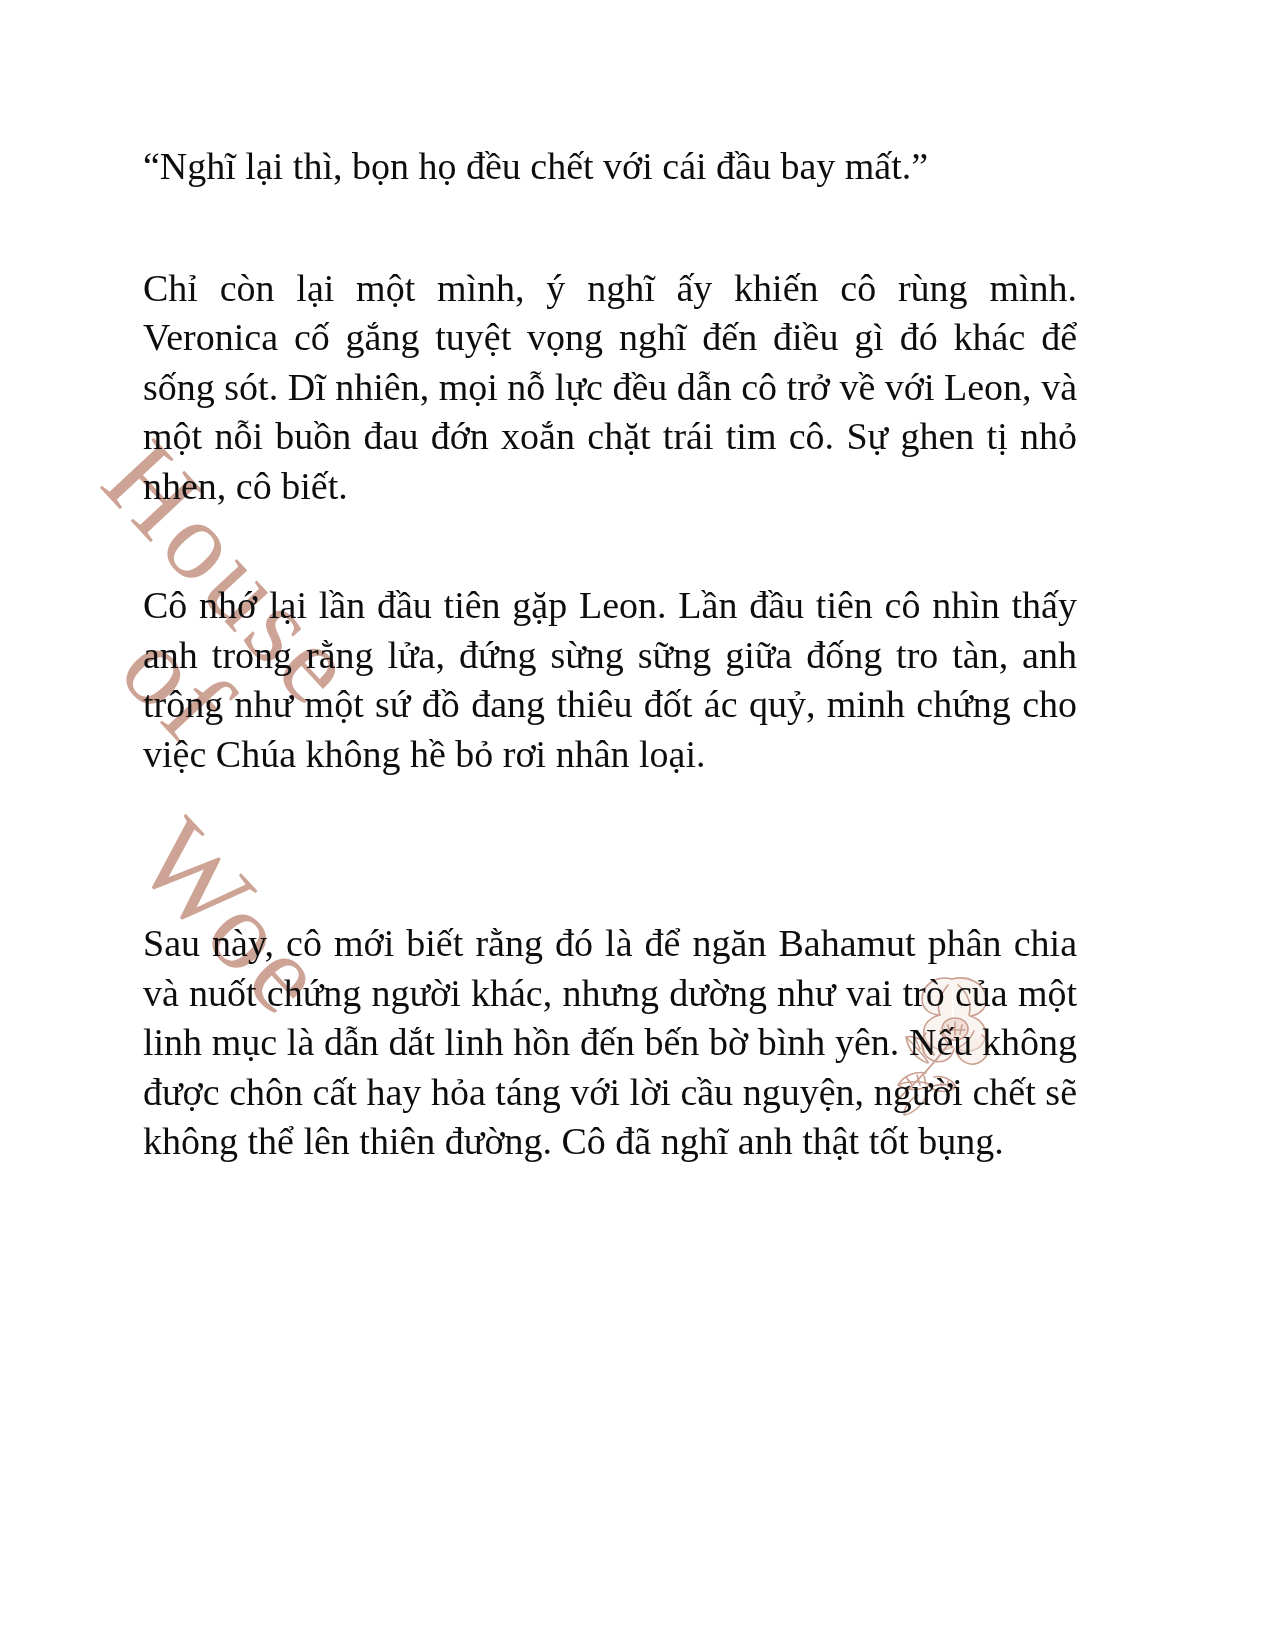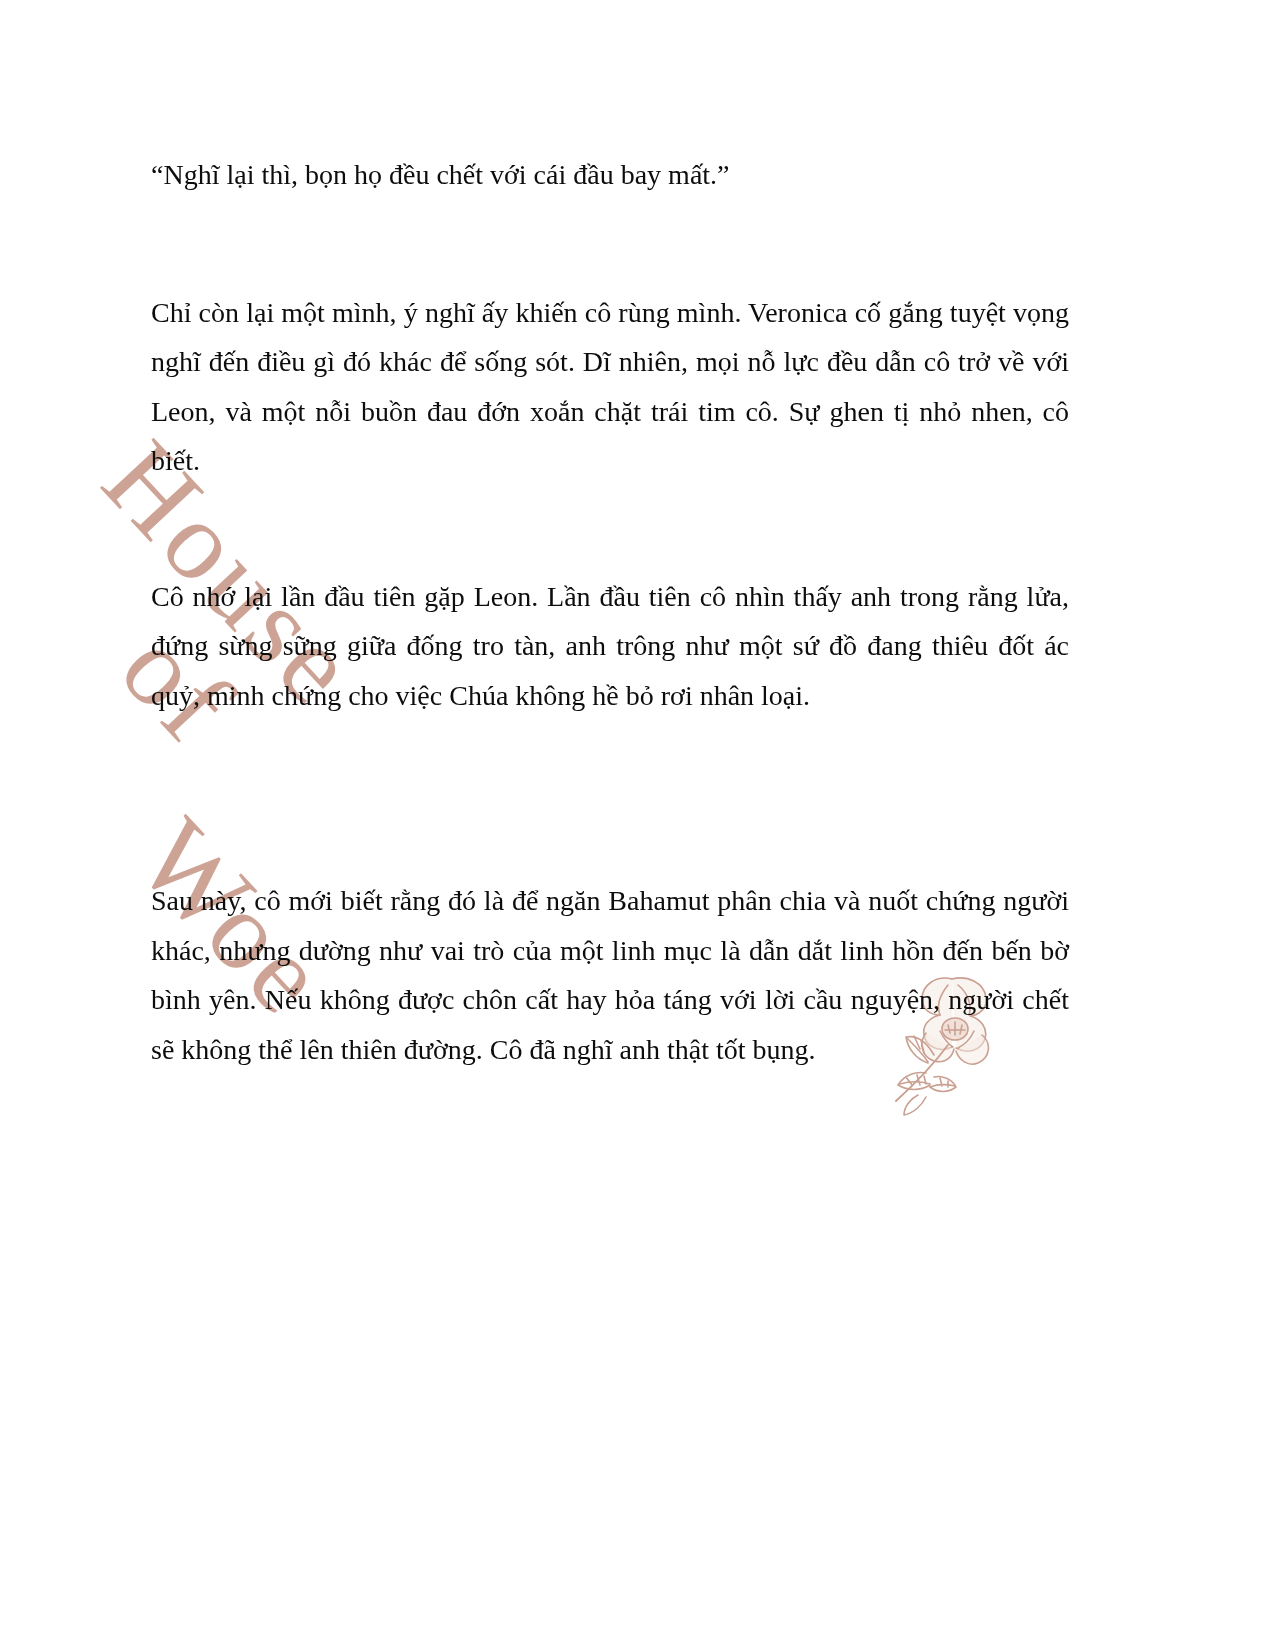--- a/index.html
+++ b/index.html
@@ -69,25 +69,25 @@
   
   #content {
     position: absolute;
     left: 143px;
     top: 0;
     width: 934px;
     z-index: 3;
   }
 
   .para {
-    font-size: 28px;
+    font-size: 38px;
     line-height: 49.5px;
     color: #0d0d0d;
     text-align: justify;
-    margin: 8px;
+    margin: 0;
     font-weight: 400;
     -webkit-font-smoothing: antialiased;
   }
 
   .spacer-quote { height: 142px; }
   .gap-lg { height: 72px; }
   .gap-md { height: 70px; }
 </style>
 </head>
 <body>

